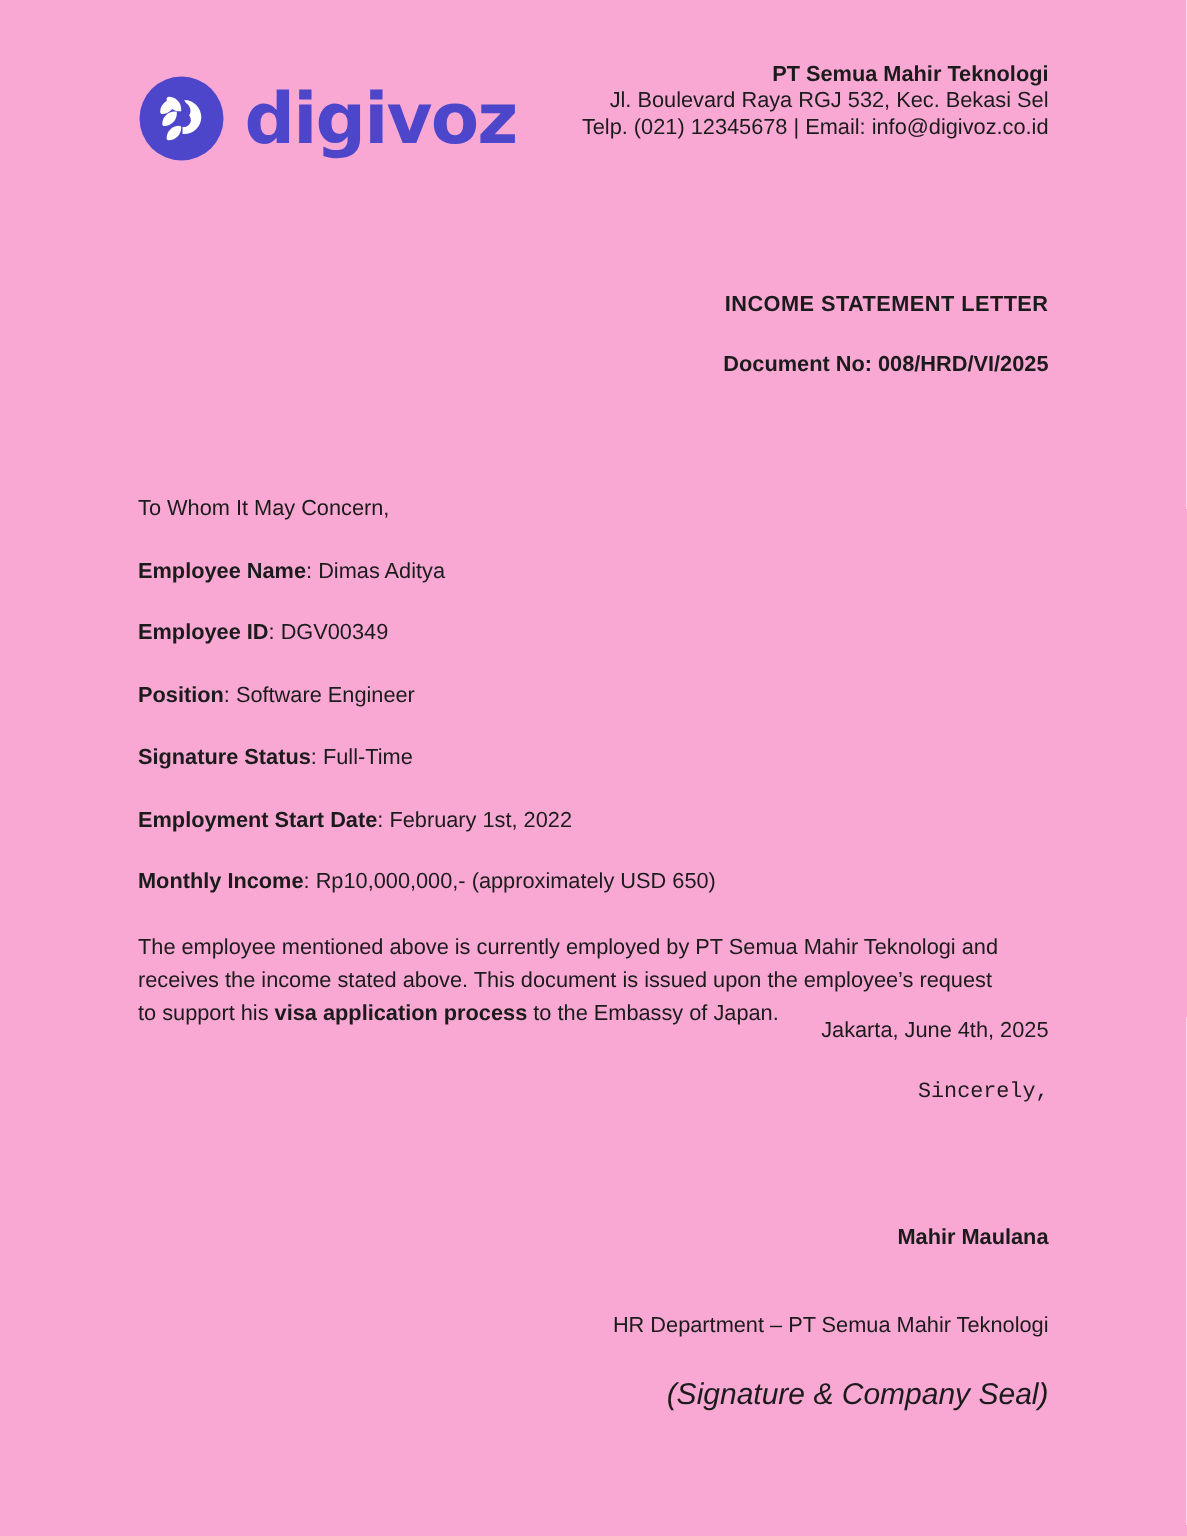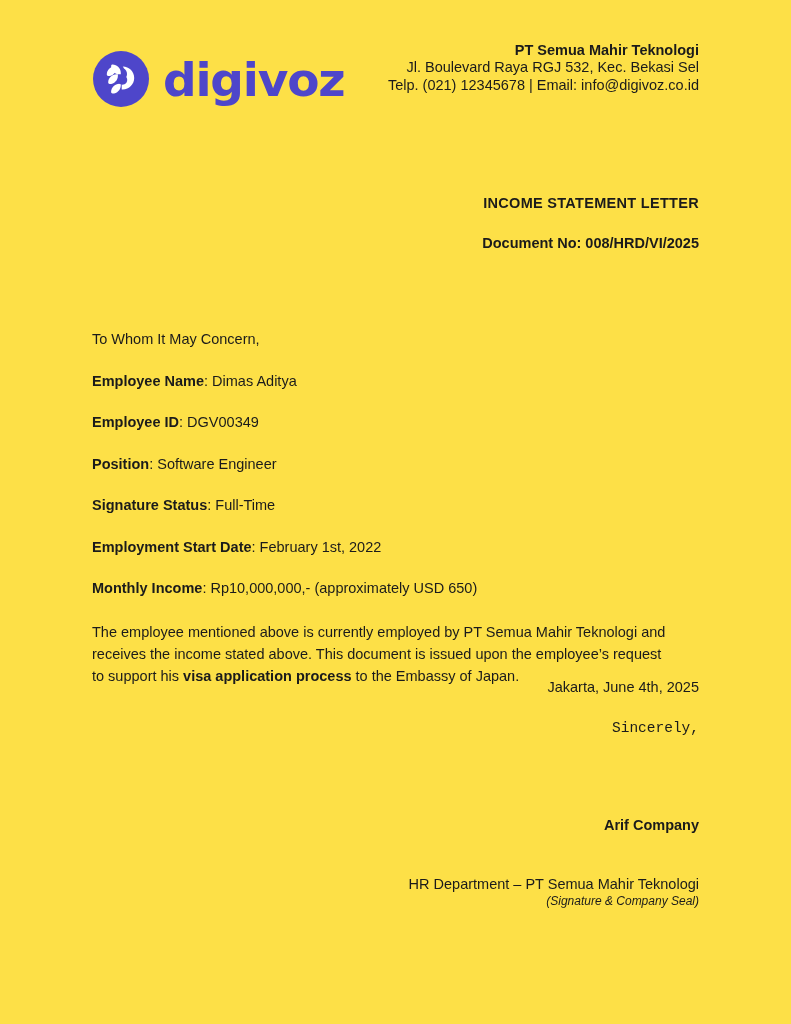--- a/index.html
+++ b/index.html
@@ -9,21 +9,21 @@
   }
   body {
     font-family: "Liberation Sans", sans-serif;
     color: #1b1b1b;
     -webkit-font-smoothing: antialiased;
   }
   .page {
     position: relative;
     width: 791px;
     height: 1024px;
-    background: #fde047;
+    background: #f9a8d4;
     overflow: hidden;
     box-sizing: border-box;
   }
 
   
   .letterhead {
     position: absolute;
     left: 0;
     right: 0;
     top: 40px;
@@ -148,24 +148,25 @@
     color: #1b1b1b;
     line-height: 1.3;
   }
   .sig-dept {
     font-size: 14.5px;
     color: #1b1b1b;
     line-height: 1.3;
     margin-top: 40px;
   }
   .sig-seal {
-    font-size: 12px;
+    font-size: 20px;
     font-style: italic;
     color: #1b1b1b;
     line-height: 1.3;
+    margin-top: 23px;
   }
 </style>
 </head>
 <body>
 
 <div class="page">
 
   <div class="letterhead">
 
     <div class="brand">
@@ -225,18 +226,18 @@
     <div class="paragraph"><span>The employee mentioned above is currently employed by PT Semua Mahir Teknologi and receives the income stated above. This document is issued upon the employee’s request to support his </span><b>visa application process</b><span> to the Embassy of Japan.</span></div>
 
   </div>
 
   <div class="closing">
     <div class="closing-line">Jakarta, June 4th, 2025</div>
     <div class="closing-line second">Sincerely,</div>
   </div>
 
   <div class="signature">
-    <div class="sig-name">Arif Company</div>
+    <div class="sig-name">Mahir Maulana</div>
     <div class="sig-dept">HR Department – PT Semua Mahir Teknologi</div>
     <div class="sig-seal">(Signature &amp; Company Seal)</div>
   </div>
 
 </div>
 
 </body></html>

